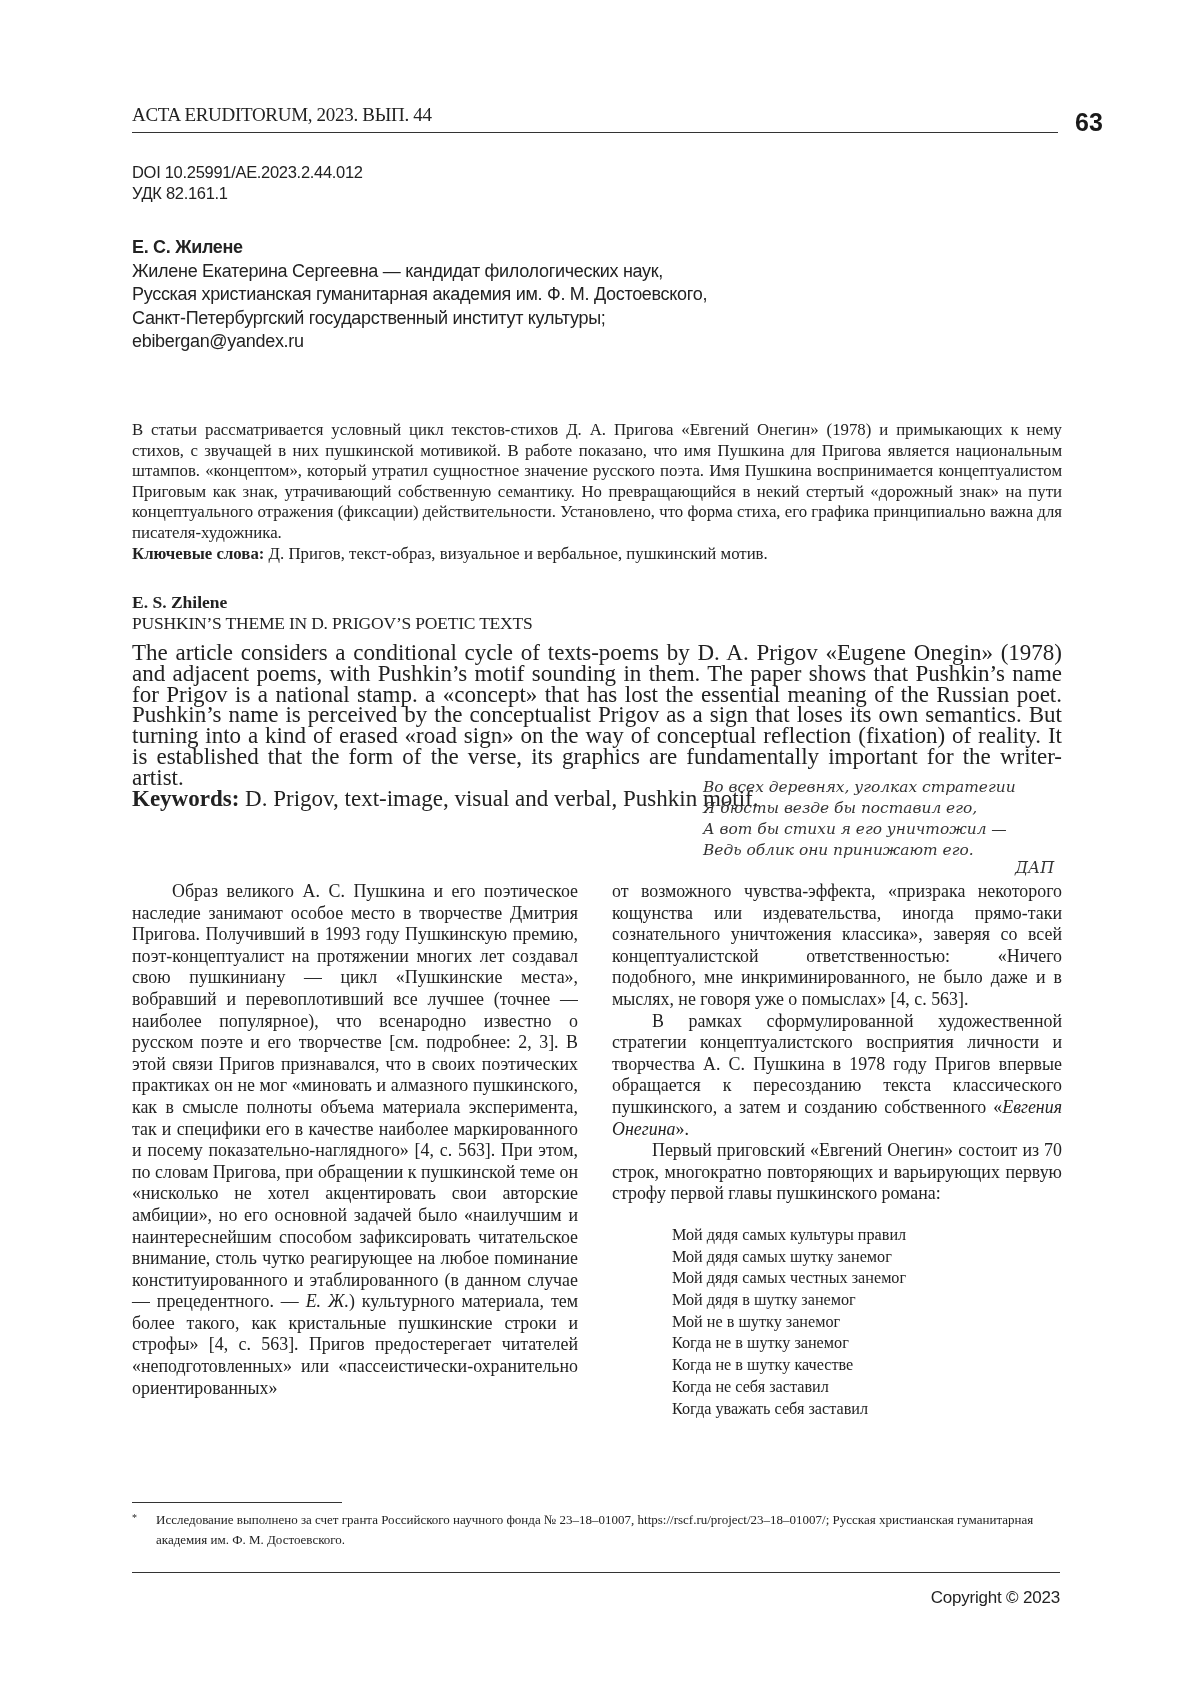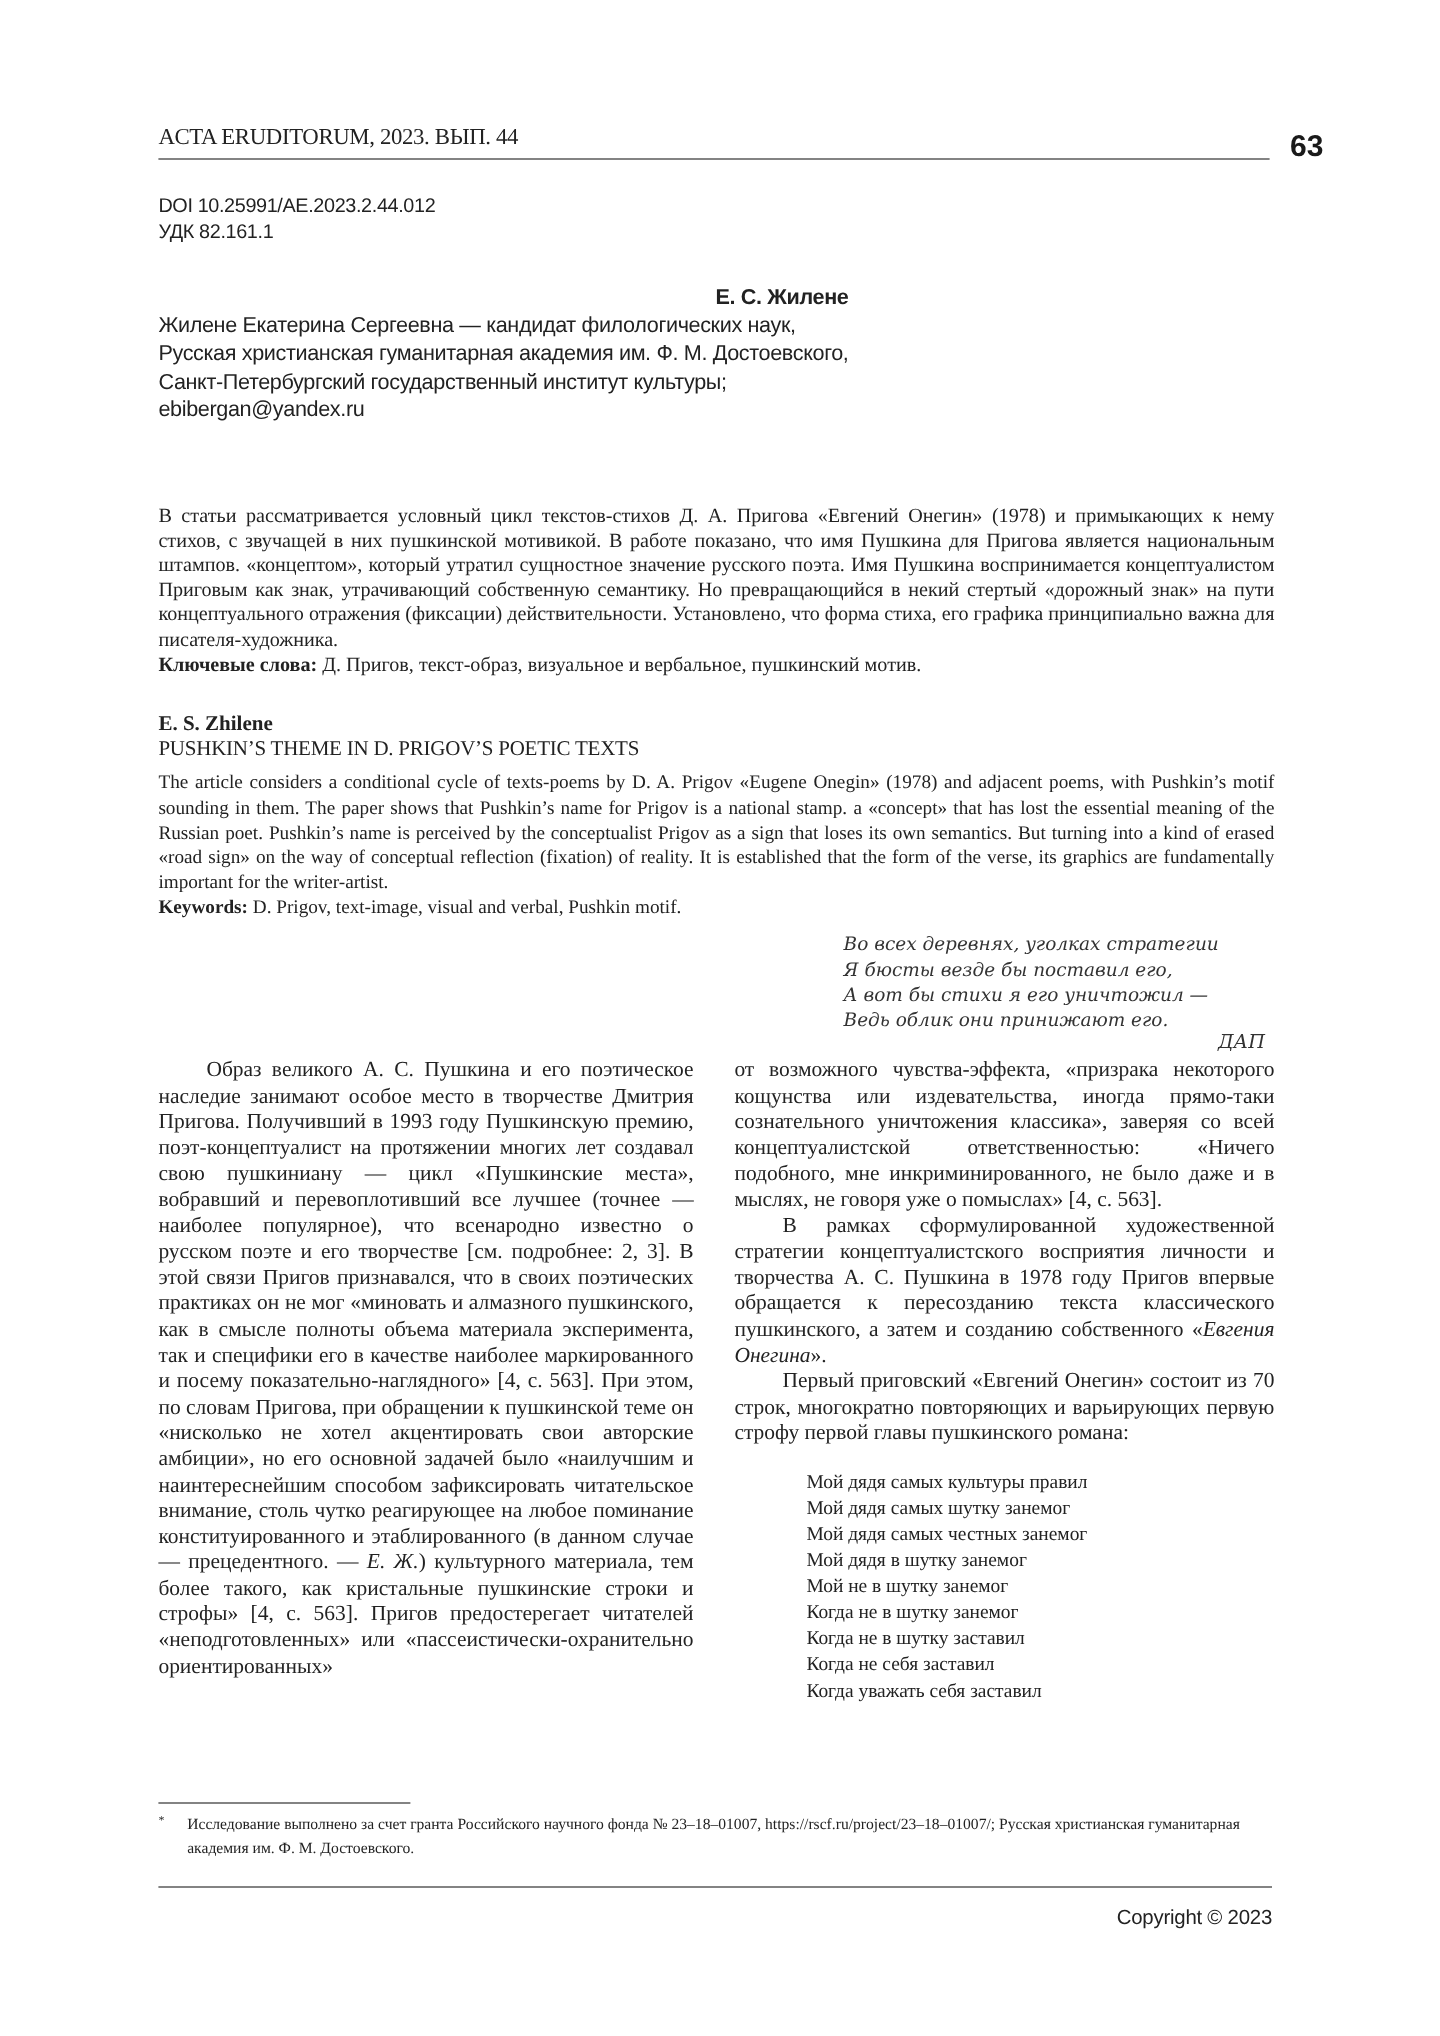--- a/index.html
+++ b/index.html
@@ -7,33 +7,33 @@
   .page { position: absolute; left: 0; top: 0; width: 1200px; height: 1697px; }
 
   .hdr { position: absolute; left: 132px; top: 104px; width: 930px; height: 30px; }
   .hdr-title { position: absolute; left: 0; top: 0; font-family: Liberation Serif, serif; font-size: 19px; letter-spacing: -0.3px; color: #222; }
   .hdr-rule { position: absolute; left: 0; top: 28px; width: 926px; height: 0; border-top: 1.6px solid #333; }
   .pagenum { position: absolute; left: 1075px; top: 108px; font-family: "Liberation Sans", sans-serif; font-weight: bold; font-size: 25px; color: #1a1a1a; }
 
   .meta { position: absolute; left: 132px; top: 162px; font-family: "Liberation Sans", sans-serif; font-size: 16.5px; line-height: 21px; color: #222; letter-spacing: -0.3px; }
 
   .author { position: absolute; left: 132px; top: 236px; font-family: "Liberation Sans", sans-serif; font-size: 18px; line-height: 23.5px; color: #222; letter-spacing: -0.3px; }
-  .author .name { font-weight: bold; text-align: right; }
+  .author .name { font-weight: bold; }
 
   .title { position: absolute; left: 132px; top: 380px; font-family: "Liberation Sans", sans-serif; font-weight: bold; font-size: 21.5px; color: #1a1a1a; letter-spacing: -0.6px; }
   .title sup { font-size: 10px; vertical-align: top; position: relative; top: -2px; }
 
   .abstract { position: absolute; left: 132px; top: 420px; width: 930px; font-family: "Liberation Serif", serif; font-size: 16.8px; line-height: 20.6px; color: #222; text-align: justify; }
   .abstract b { font-weight: bold; }
 
   .en-author { position: absolute; left: 132px; top: 592px; font-family: "Liberation Serif", serif; font-size: 17.5px; line-height: 21px; color: #222; }
   .en-author .name { font-weight: bold; }
   .en-title { letter-spacing: -0.2px; }
 
-  .en-abstract { position: absolute; left: 132px; top: 643px; width: 930px; font-family: "Liberation Serif", serif; font-size: 16px; line-height: 20.8px; color: #222; text-align: justify; }
+  .en-abstract { position: absolute; left: 132px; top: 643px; width: 930px; font-family: "Liberation Serif", serif; font-size: 23px; line-height: 20.8px; color: #222; text-align: justify; }
 
   .epigraph { position: absolute; left: 703px; top: 777px; font-family: "DejaVu Serif", serif; font-style: italic; font-size: 15.4px; line-height: 21px; color: #333; }
   .epi-sign { position: absolute; left: 1015px; top: 858px; font-family: "DejaVu Serif", serif; font-style: italic; font-size: 16px; color: #333; }
 
   .col { position: absolute; top: 881px; width: 446px; font-family: "Liberation Serif", serif; font-size: 17.9px; line-height: 21.6px; color: #222; text-align: justify; }
   .col.left { left: 132px; }
   .col.right { left: 612px; width: 450px; }
   .col p { margin: 0; }
   .col p.indent { text-indent: 40px; }
   .col .it { font-style: italic; }
@@ -105,21 +105,21 @@
     <p>от возможного чувства-эффекта, «призрака некоторого кощунства или издевательства, иногда прямо-таки сознательного уничтожения классика», заверяя со всей концептуалистской ответственностью: «Ничего подобного, мне инкриминированного, не было даже и в мыслях, не говоря уже о помыслах» [4, с. 563].</p>
     <p class="indent"><span>В рамках сформулированной художественной стратегии концептуалистского восприятия личности и творчества А. С. Пушкина в 1978 году Пригов впервые обращается к пересозданию текста классического пушкинского, а затем и созданию собственного «</span><span class="it">Евгения Онегина</span><span>».</span></p>
     <p class="indent">Первый приговский «Евгений Онегин» состоит из 70 строк, многократно повторяющих и варьирующих первую строфу первой главы пушкинского романа:</p>
     <div class="poem">
       <div>Мой дядя самых культуры правил</div>
       <div>Мой дядя самых шутку занемог</div>
       <div>Мой дядя самых честных занемог</div>
       <div>Мой дядя в шутку занемог</div>
       <div>Мой не в шутку занемог</div>
       <div>Когда не в шутку занемог</div>
-      <div>Когда не в шутку заставил</div>
+      <div>Когда не в шутку качестве</div>
       <div>Когда не себя заставил</div>
       <div>Когда уважать себя заставил</div>
     </div>
   </div>
 
   <div class="fn-rule"></div>
   <div class="footnote">
     <span class="mark">*</span>
     <span class="txt">Исследование выполнено за счет гранта Российского научного фонда №  23–18–01007, https://rscf.ru/project/23–18–01007/; Русская христианская гуманитарная академия им. Ф. М. Достоевского.</span>
   </div>

